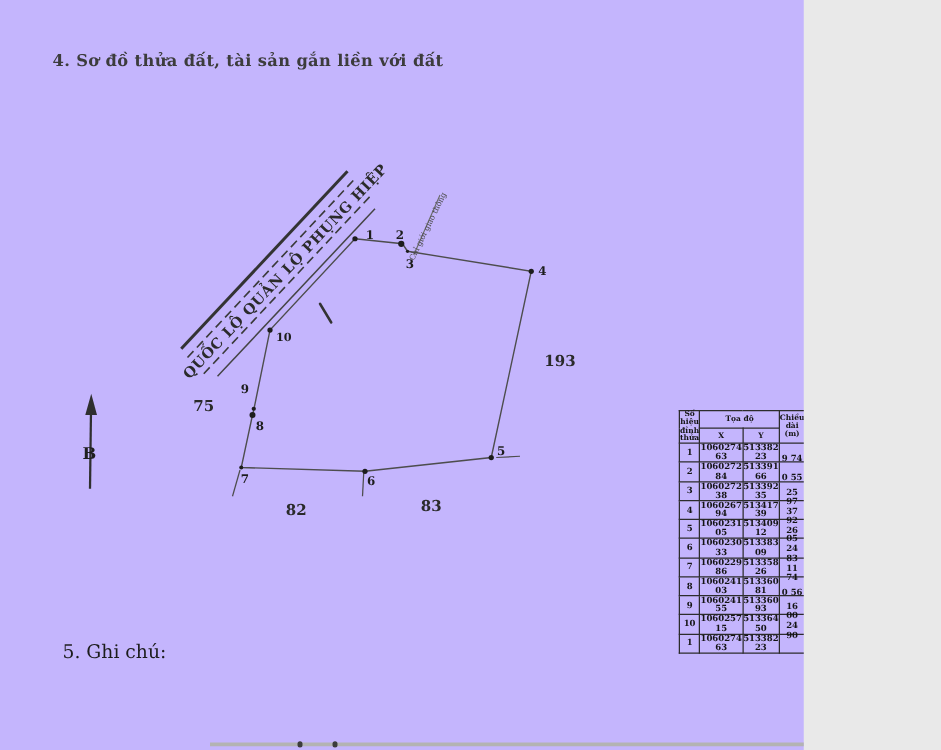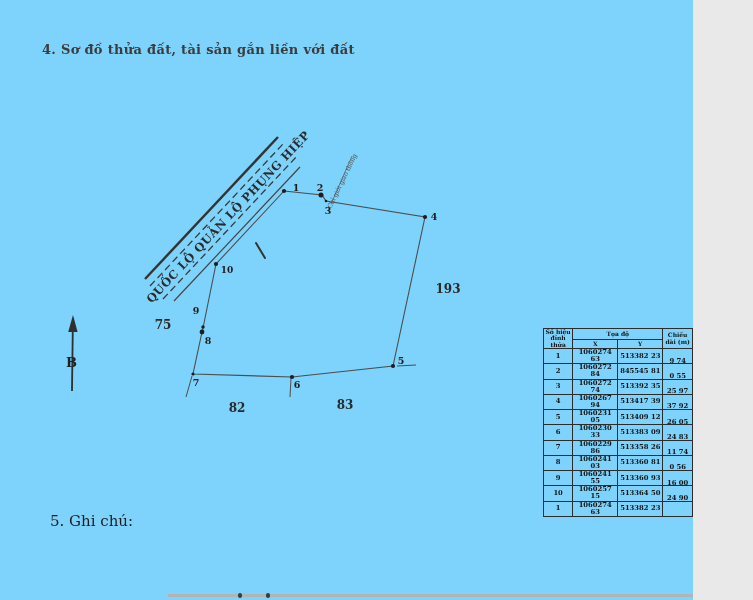--- a/index.html
+++ b/index.html
@@ -1,17 +1,17 @@
 <!DOCTYPE html>
 <html><head>
 <meta charset="utf-8">
 <style>
   html,body{margin:0;padding:0;background:#e9e9e9;}
   #page{
-    position:relative;width:693px;height:600px;background:#7dd3fc;
+    position:relative;width:643px;height:600px;background:#c4b5fd;
     overflow:hidden;font-family:"DejaVu Serif","Liberation Serif",serif;color:#222;
   }
   .sec-title{
     position:absolute;left:42px;top:42px;font-size:13px;font-weight:bold;
     color:#3c3c3c;letter-spacing:.3px;
   }
   #diagram{position:absolute;left:0;top:0;}
   .coord-table{
     position:absolute;left:543px;top:328px;border-collapse:collapse;
     font-family:"DejaVu Serif","Liberation Serif",serif;color:#141414;
@@ -120,26 +120,26 @@
     </tr>
     <tr>
           <td>1</td>
           <td>1060274 63</td>
           <td>513382 23</td>
           <td class="len"><span>9 74</span></td>
         </tr>
     <tr>
           <td>2</td>
           <td>1060272 84</td>
-          <td>845545 81</td>
+          <td>513391 66</td>
           <td class="len"><span>0 55</span></td>
         </tr>
     <tr>
           <td>3</td>
-          <td>1060272 74</td>
+          <td>1060272 38</td>
           <td>513392 35</td>
           <td class="len"><span>25 97</span></td>
         </tr>
     <tr>
           <td>4</td>
           <td>1060267 94</td>
           <td>513417 39</td>
           <td class="len"><span>37 92</span></td>
         </tr>
     <tr>

